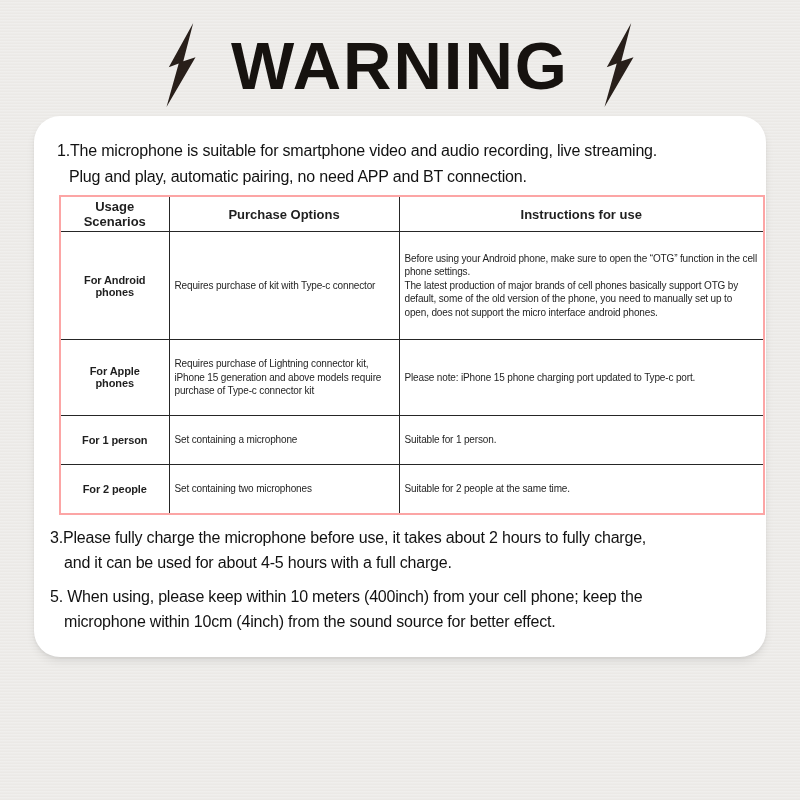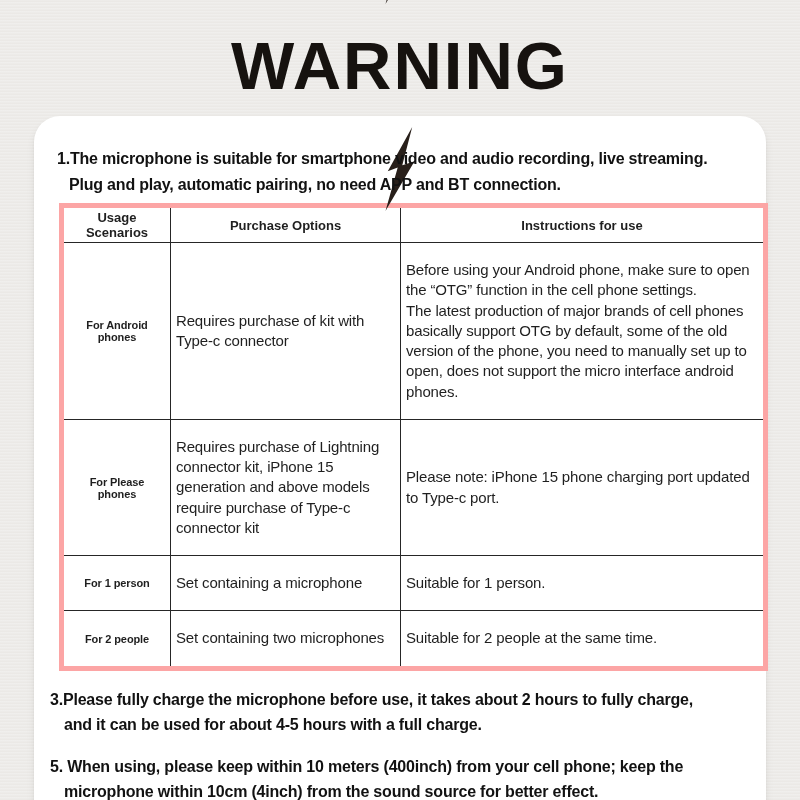--- a/index.html
+++ b/index.html
@@ -16,21 +16,20 @@
   }
 
   
   .title-row {
     display: flex;
     justify-content: center;
     align-items: center;
     gap: 28px;
     padding-top: 22px;
     height: 108px;
-    flex-direction: column;
   }
   .page-title {
     margin: 0;
     font-size: 67px;
     font-weight: bold;
     letter-spacing: 2px;
     color: #16120f;
     line-height: 1;
   }
   .bolt { width: 44px; height: 84px; flex: 0 0 auto; }
@@ -40,38 +39,38 @@
   .card {
     width: 732px;
     margin: 8px auto 0 auto;
     background: #ffffff;
     border-radius: 26px;
     box-shadow: 0 5px 9px rgba(0,0,0,0.07), 0 2px 3px rgba(0,0,0,0.05);
     padding: 14px 13px 16px 12px;
   }
 
   .item {
-    margin: 16px 0 6px 0;
+    margin: 8px 0 6px 0;
     font-size: 16px;
-    font-weight: bold;
+    font-weight: normal;
     line-height: 1.6;
     letter-spacing: -0.2px;
     color: #121212;
     white-space: pre-line;
   }
   .indent-a { margin-left: 11px; padding-left: 12px; text-indent: -12px; }
   .indent-b { margin-left: 4px;  padding-left: 14px; text-indent: -14px; }
 
   
   table.model-table {
     border-collapse: collapse;
     table-layout: fixed;
     width: 704px;
     margin: 4px 0 10px 13px;
-    border: 5px solid #fca5a5;
+    border: 2px solid #fca5a5;
   }
   .model-table col.c1 { width: 109px; }
   .model-table col.c2 { width: 230px; }
   .model-table col.c3 { width: 365px; }
   .model-table th, .model-table td {
     border: 1px solid #262626;
     color: #1f1f1f;
     vertical-align: middle;
   }
   .model-table th {
@@ -82,21 +81,21 @@
     padding: 2px 3px;
   }
   td.scenario {
     font-weight: bold;
     font-size: 11px;
     text-align: center;
     padding: 18px;
     letter-spacing: -0.1px;
   }
   td.purchase, td.instructions {
-    font-size: 15px;
+    font-size: 10px;
     line-height: 1.35;
     letter-spacing: -0.15px;
     padding: 17px 5px;
     white-space: pre-line;
   }
   tr.r-android td { height: 108px; }
   tr.r-apple   td { height: 72px; }
   tr.r-one     td { height: 40px; }
   tr.r-two     td { height: 42px; }
 </style>
@@ -138,21 +137,21 @@
         </tr>
       </thead>
       <tbody>
         <tr class="r-android">
           <td class="scenario">For Android phones</td>
           <td class="purchase">Requires purchase of kit with Type-c connector</td>
           <td class="instructions">Before using your Android phone, make sure to open the “OTG” function in the cell phone settings.
 The latest production of major brands of cell phones basically support OTG by default, some of the old version of the phone, you need to manually set up to open, does not support the micro interface android phones.</td>
         </tr>
         <tr class="r-apple">
-          <td class="scenario">For Please phones</td>
+          <td class="scenario">For Apple phones</td>
           <td class="purchase">Requires purchase of Lightning connector kit, iPhone 15 generation and above models require purchase of Type-c connector kit</td>
           <td class="instructions">Please note: iPhone 15 phone charging port updated to Type-c port.</td>
         </tr>
         <tr class="r-one">
           <td class="scenario">For 1 person</td>
           <td class="purchase">Set containing a microphone</td>
           <td class="instructions">Suitable for 1 person.</td>
         </tr>
         <tr class="r-two">
           <td class="scenario">For 2 people</td>

